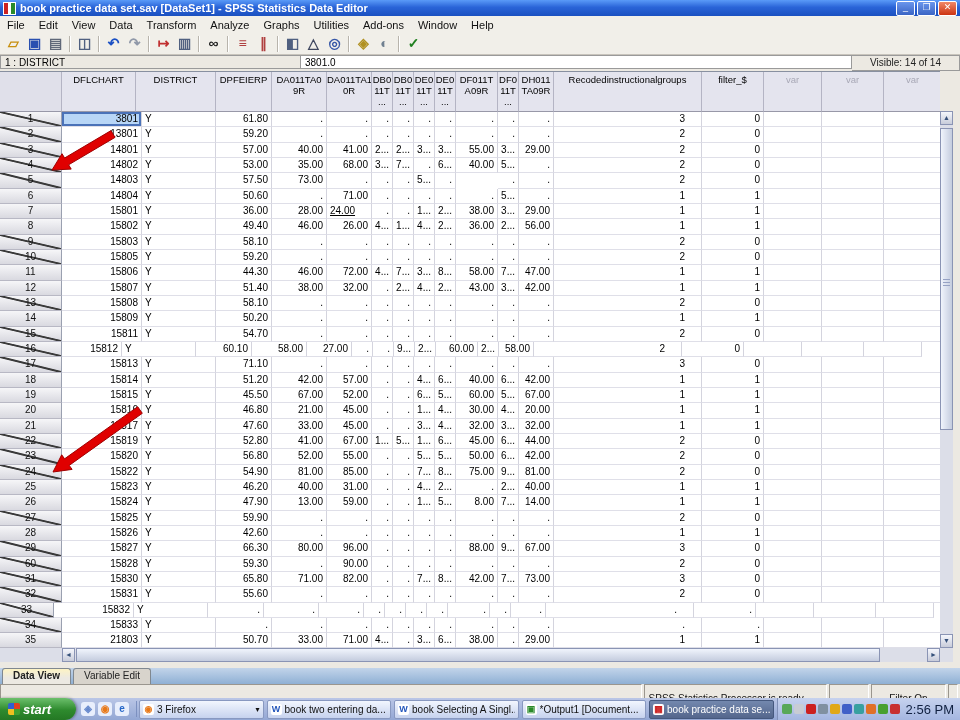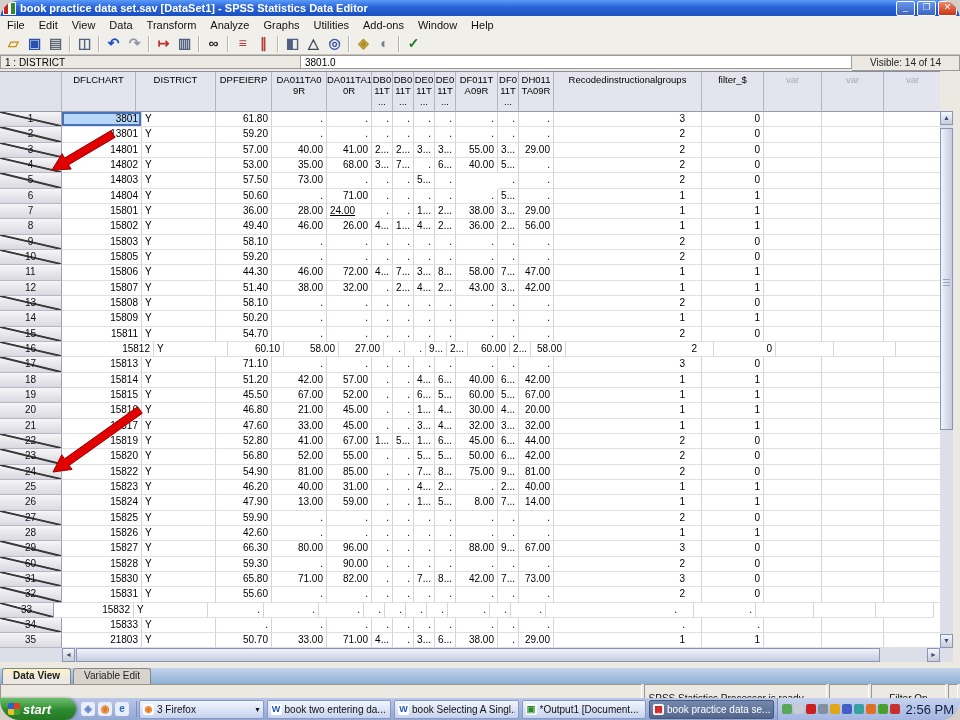--- a/index.html
+++ b/index.html
@@ -1,16 +1,16 @@
 <!DOCTYPE html>
 <html><head>
 <meta charset="utf-8">
 <style>
   html,body{margin:0;padding:0;background:#d4d0c8;font-family:"Liberation Sans",sans-serif;}
-  #screen{position:relative;width:960px;height:720px;overflow:hidden;background:#ece9e2;border-radius:20px;}
+  #screen{position:relative;width:960px;height:720px;overflow:hidden;background:#ece9e2;}
 
   
   .titlebar{position:absolute;left:0;top:0;width:960px;height:16px;
     background:linear-gradient(#5a9af8,#2a64d8 45%,#1a50c0);display:flex;align-items:center;}
   .appicon{width:11px;height:11px;margin:0 4px 0 3px;background:
     linear-gradient(90deg,#cc2222 33%,#fff 33%,#fff 66%,#2a8a2a 66%);border:1px solid #fff;}
   .wtitle{color:#fff;font-weight:bold;font-size:11px;flex:1;white-space:nowrap;overflow:hidden;}
   .wbtns{display:flex;gap:2px;margin-right:3px;}
   .wbtn{width:17px;height:13px;border:1px solid #fff;border-radius:2px;font-size:9px;line-height:11px;
     text-align:center;color:#fff;background:linear-gradient(#6a96ec,#3a64c4);}
@@ -505,21 +505,21 @@
           <div class="cell" style="width: 21px; text-align: right;">.</div>
           <div class="cell" style="width: 35px; text-align: right;">.</div>
           <div class="cell" style="width: 148px; text-align: right; padding-right: 16px;">2</div>
           <div class="cell" style="width: 62px; text-align: right;">0</div>
           <div class="cell varcell" style="width: 58px; text-align: left;"></div>
           <div class="cell varcell" style="width: 62px; text-align: left;"></div>
           <div class="cell varcell" style="width: 58px; text-align: left;"></div>
         </div>
         <div class="grow">
           <div class="cell numcell struck" style="width: 62px;">16</div>
-          <div class="cell" style="width: 92px; text-align: right;">15812</div>
+          <div class="cell" style="width: 60px; text-align: right;">15812</div>
           <div class="cell" style="width: 74px; text-align: left;">Y</div>
           <div class="cell" style="width: 56px; text-align: right;">60.10</div>
           <div class="cell" style="width: 55px; text-align: right;">58.00</div>
           <div class="cell" style="width: 45px; text-align: right;">27.00</div>
           <div class="cell" style="width: 21px; text-align: right;">.</div>
           <div class="cell" style="width: 21px; text-align: right;">.</div>
           <div class="cell" style="width: 21px; text-align: right;">9...</div>
           <div class="cell" style="width: 21px; text-align: right;">2...</div>
           <div class="cell" style="width: 42px; text-align: right;">60.00</div>
           <div class="cell" style="width: 21px; text-align: right;">2...</div>

